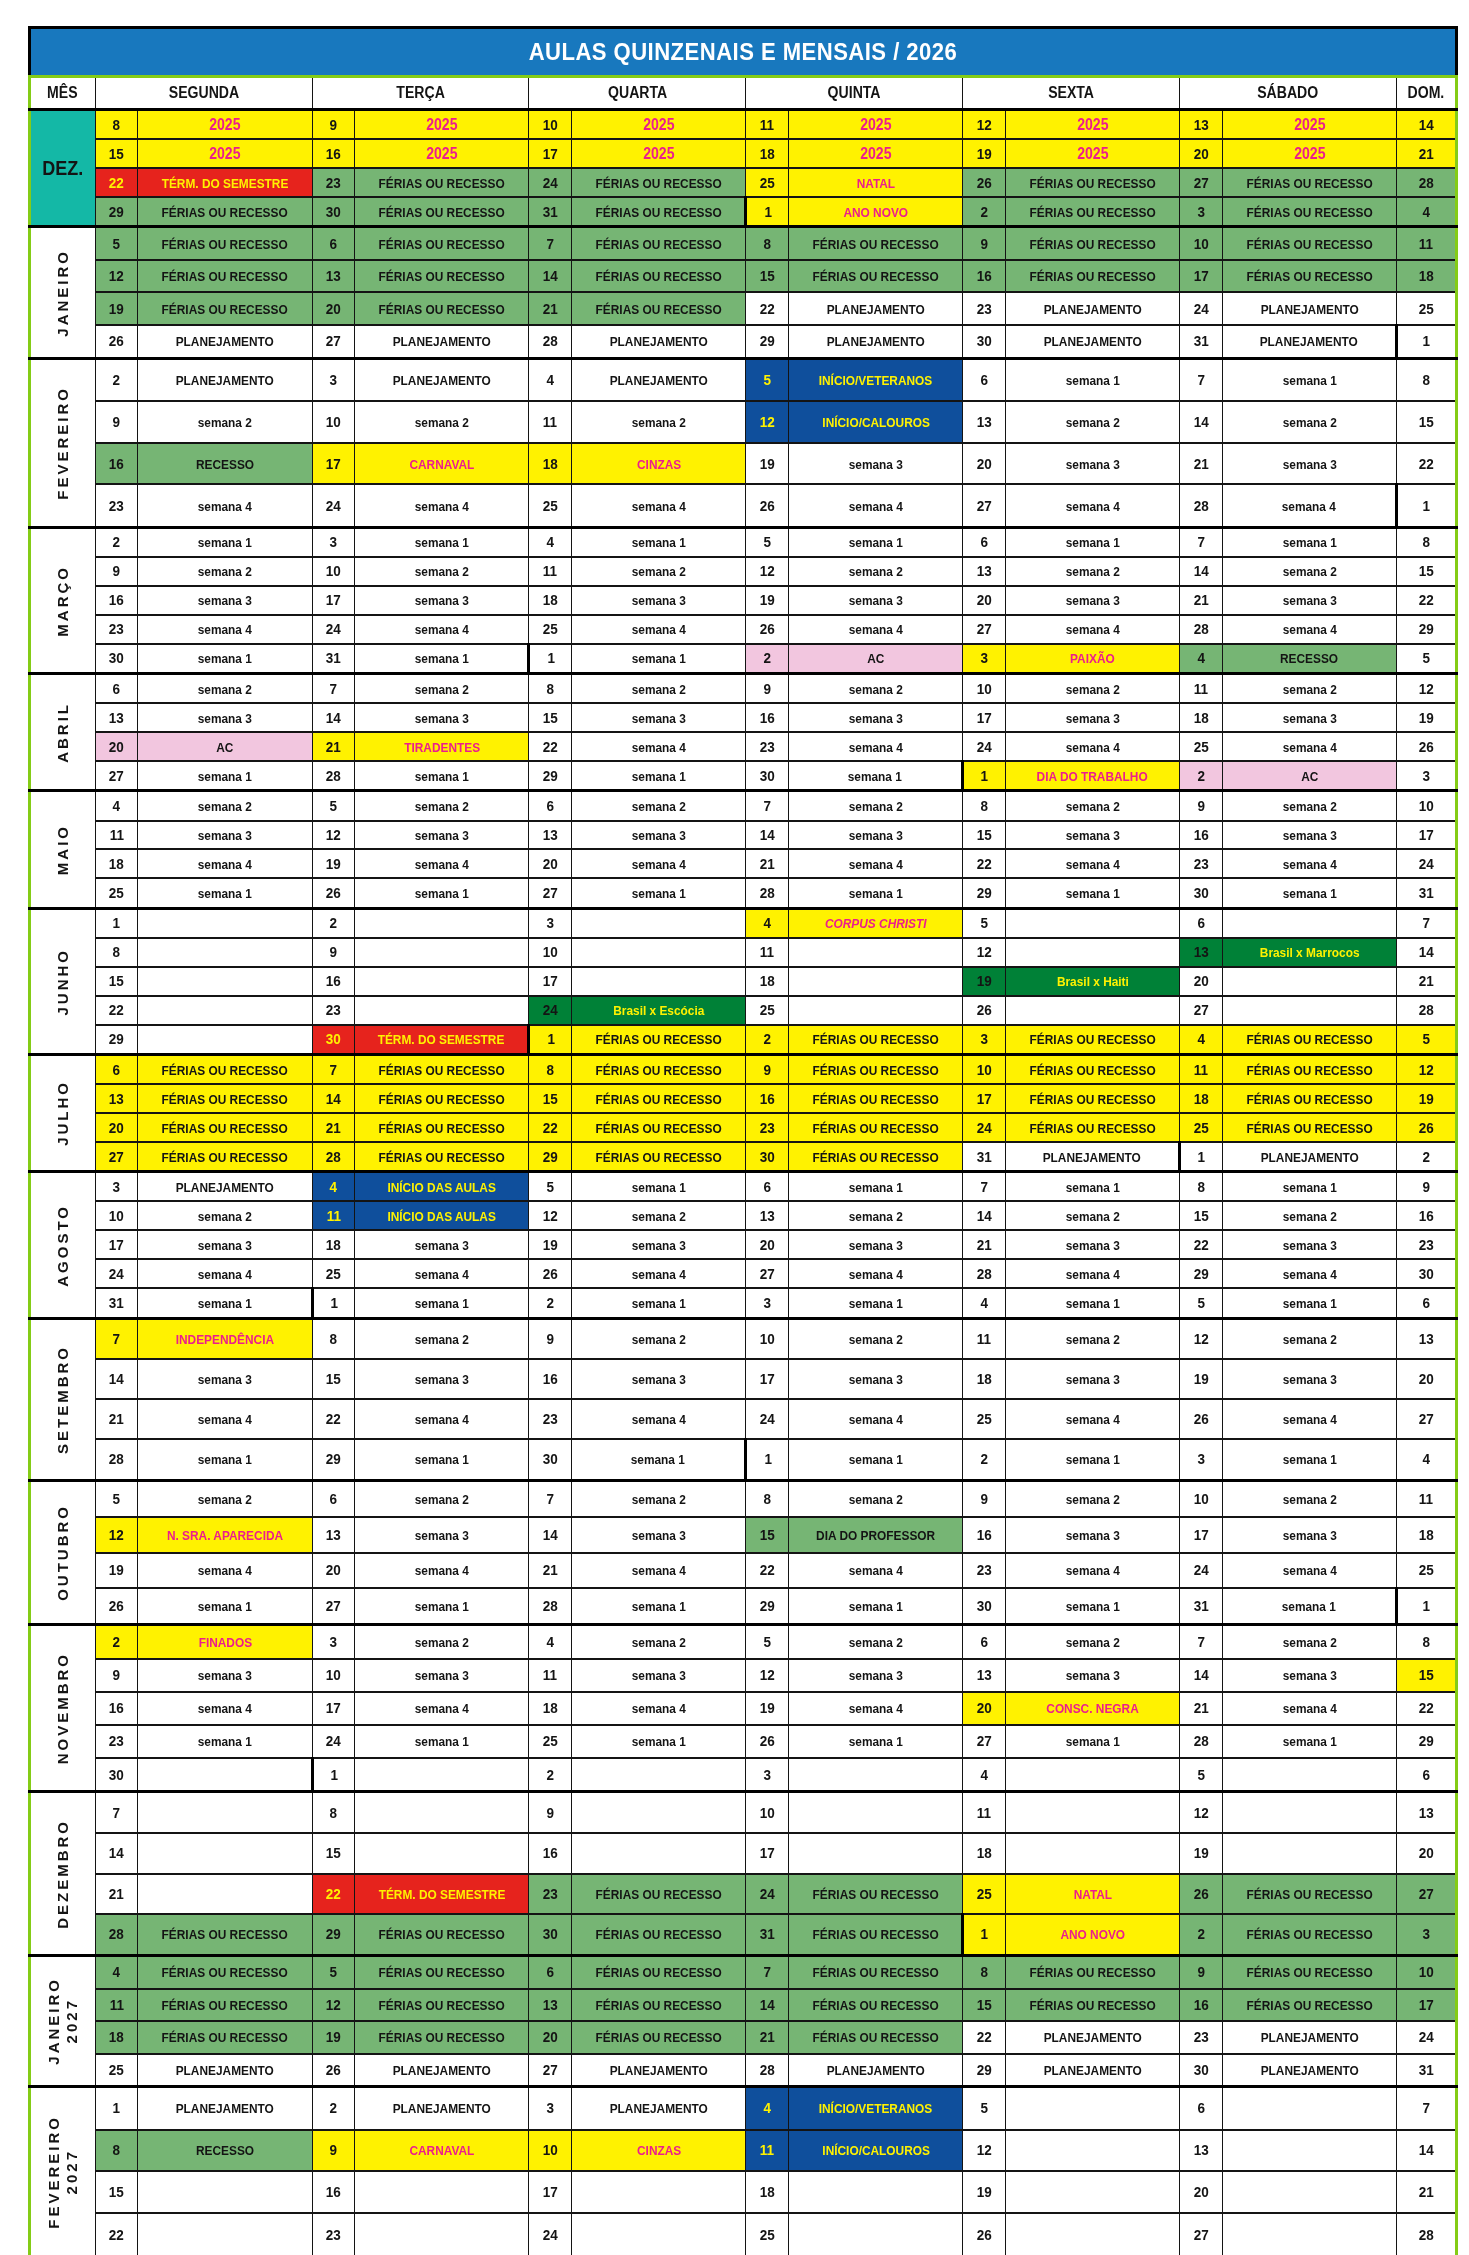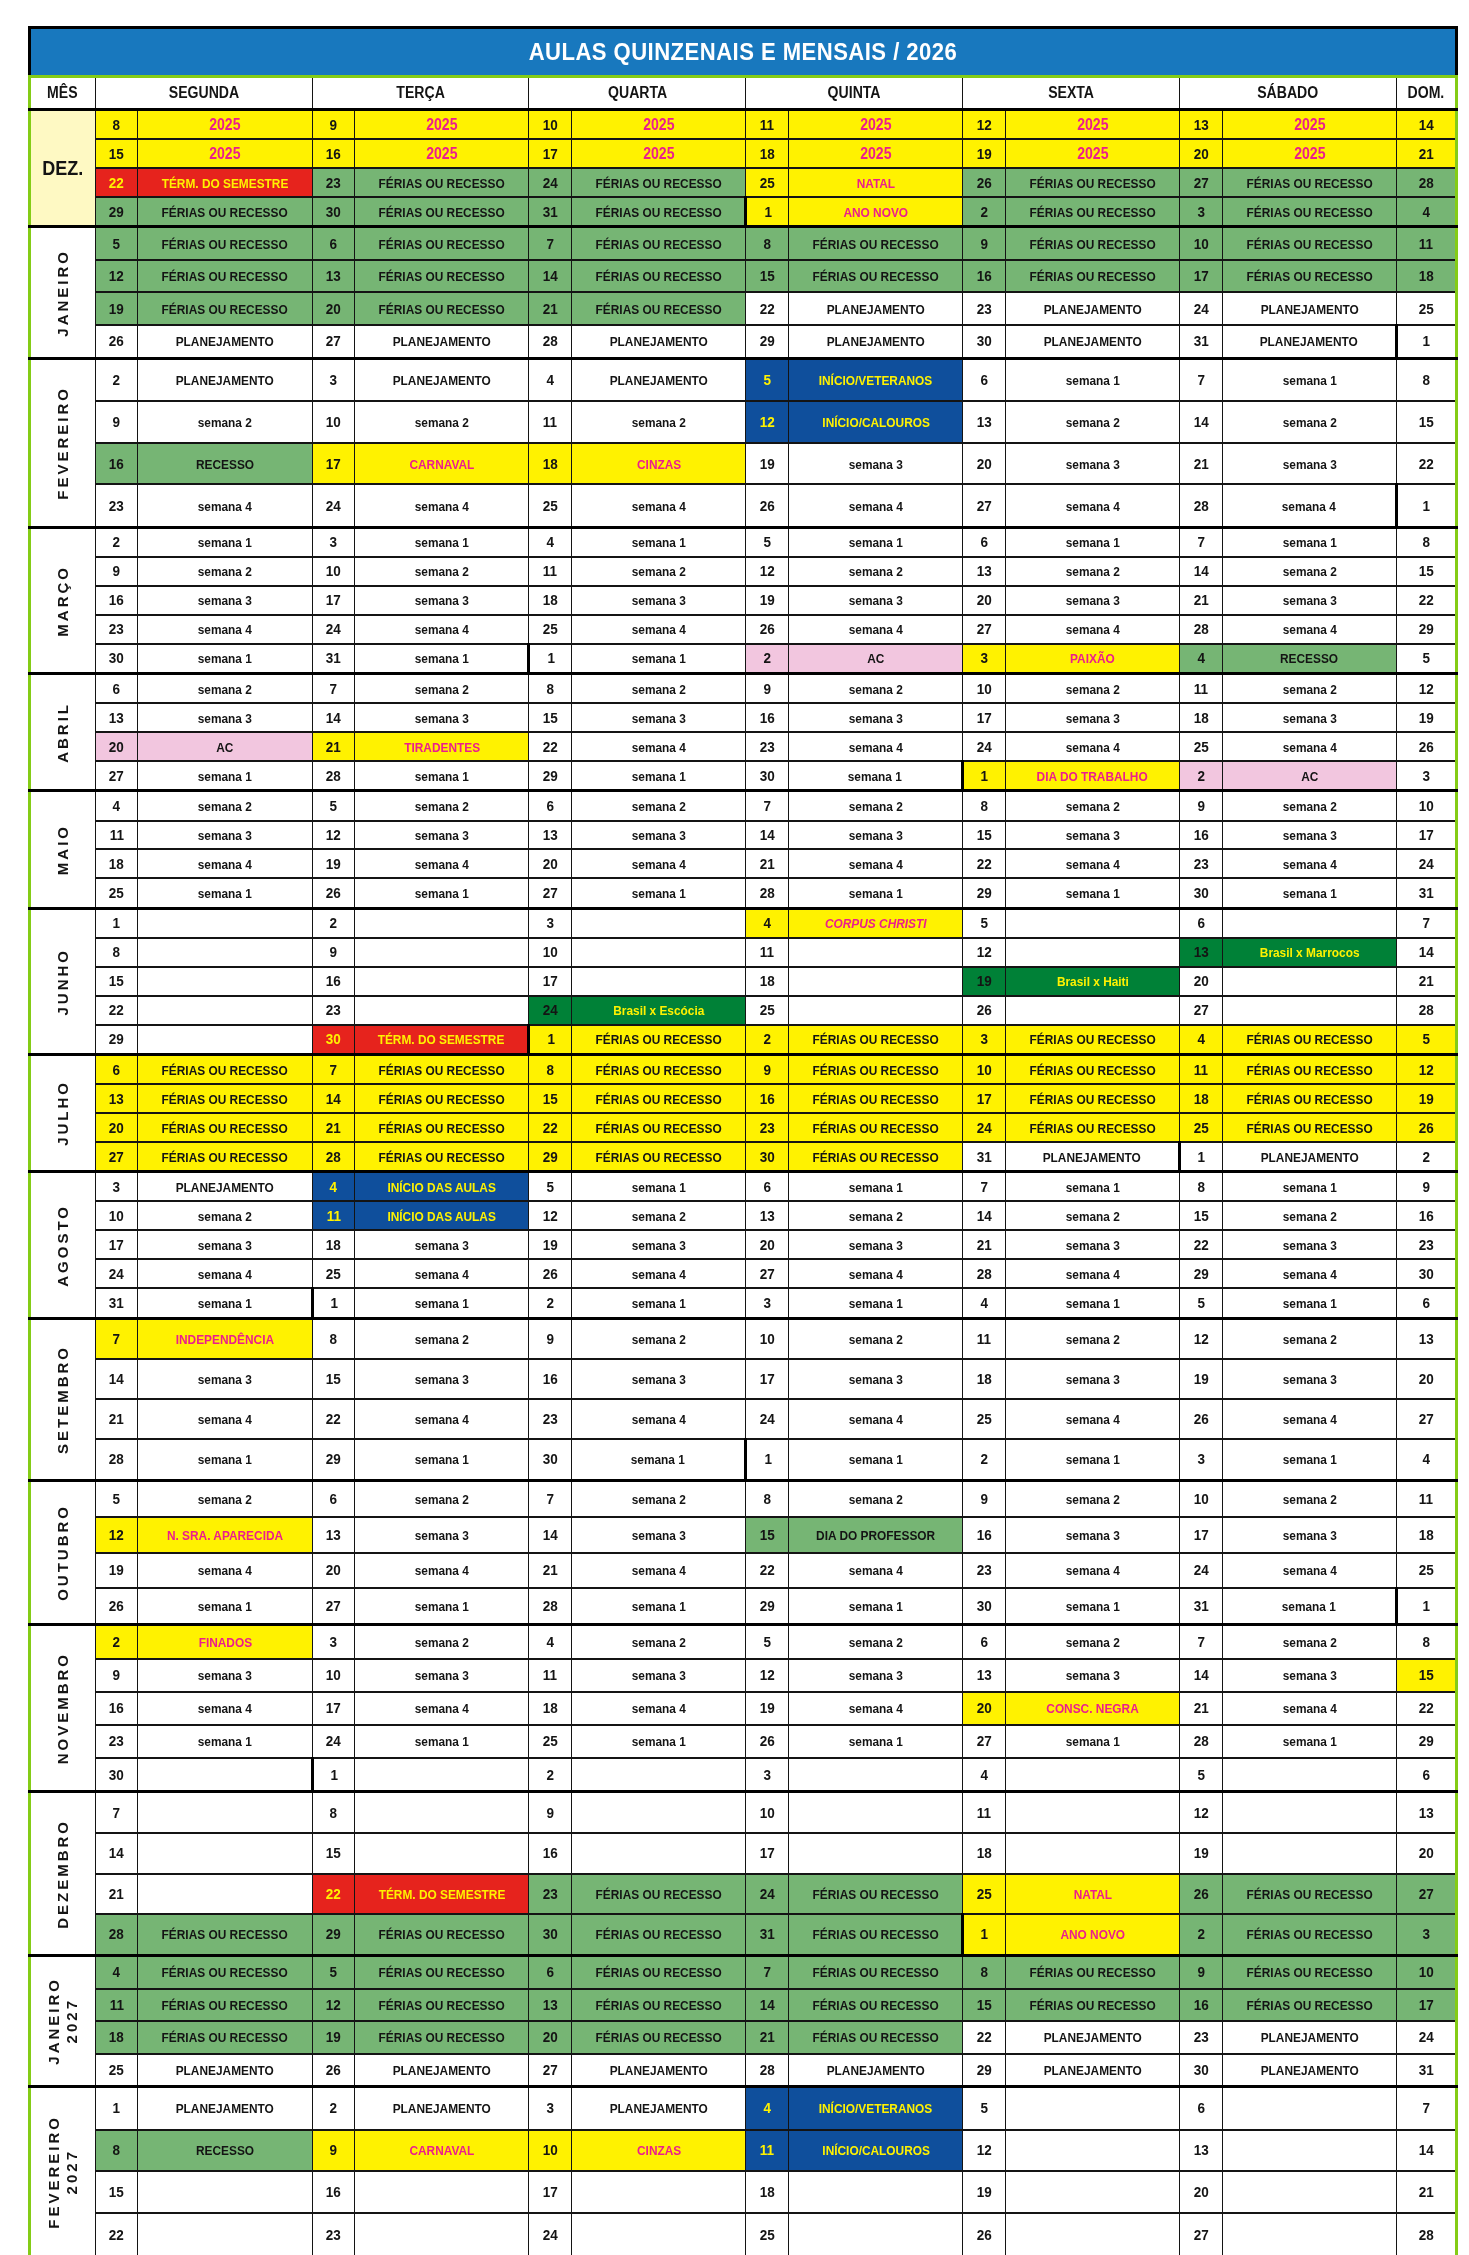--- a/index.html
+++ b/index.html
@@ -24,21 +24,21 @@
   td.nm{border-left:3px solid #000;}
   
   .nc .t{font-weight:bold;font-size:15px;display:inline-block;transform:scaleX(.9);}
   .lc .t{font-weight:bold;font-size:13.5px;display:inline-block;transform:scaleX(.88);white-space:nowrap;}
   .sc .t{font-weight:bold;font-size:15px;display:inline-block;transform:scaleX(.9);}
   
   td.mcell{background:#fff;}
   td.mcell .v{writing-mode:vertical-rl;transform:rotate(180deg);font-weight:bold;
     font-size:15px;letter-spacing:3px;display:inline-block;white-space:nowrap;}
   td.mcell .hwrap{display:flex;align-items:center;justify-content:center;gap:1px;}
-  td.mcell.horiz{background:#fef9c3;}
+  td.mcell.horiz{background:#14b8a6;}
   td.mcell.horiz .h{font-weight:bold;font-size:20px;display:inline-block;transform:scaleX(.9);}
   
   .k-25{background:#FFF200;} .k-25.lc .t{color:#EC1E8C;font-size:16px;}
   .k-h{background:#FFF200;}  .k-h.lc .t{color:#EC1E8C;}
   .k-hi{background:#FFF200;} .k-hi.lc .t{color:#EC1E8C;font-style:italic;}
   .k-t{background:#E6231D;}  .k-t.lc .t,.k-t.nc .t{color:#FFF200;}
   .k-g{background:#76B574;}
   .k-yf{background:#FFF200;}
   .k-p,.k-s,.k-b,.k-w{background:#fff;}
   .k-i{background:#0F4F9C;}  .k-i.lc .t,.k-i.nc .t{color:#FFF200;}

